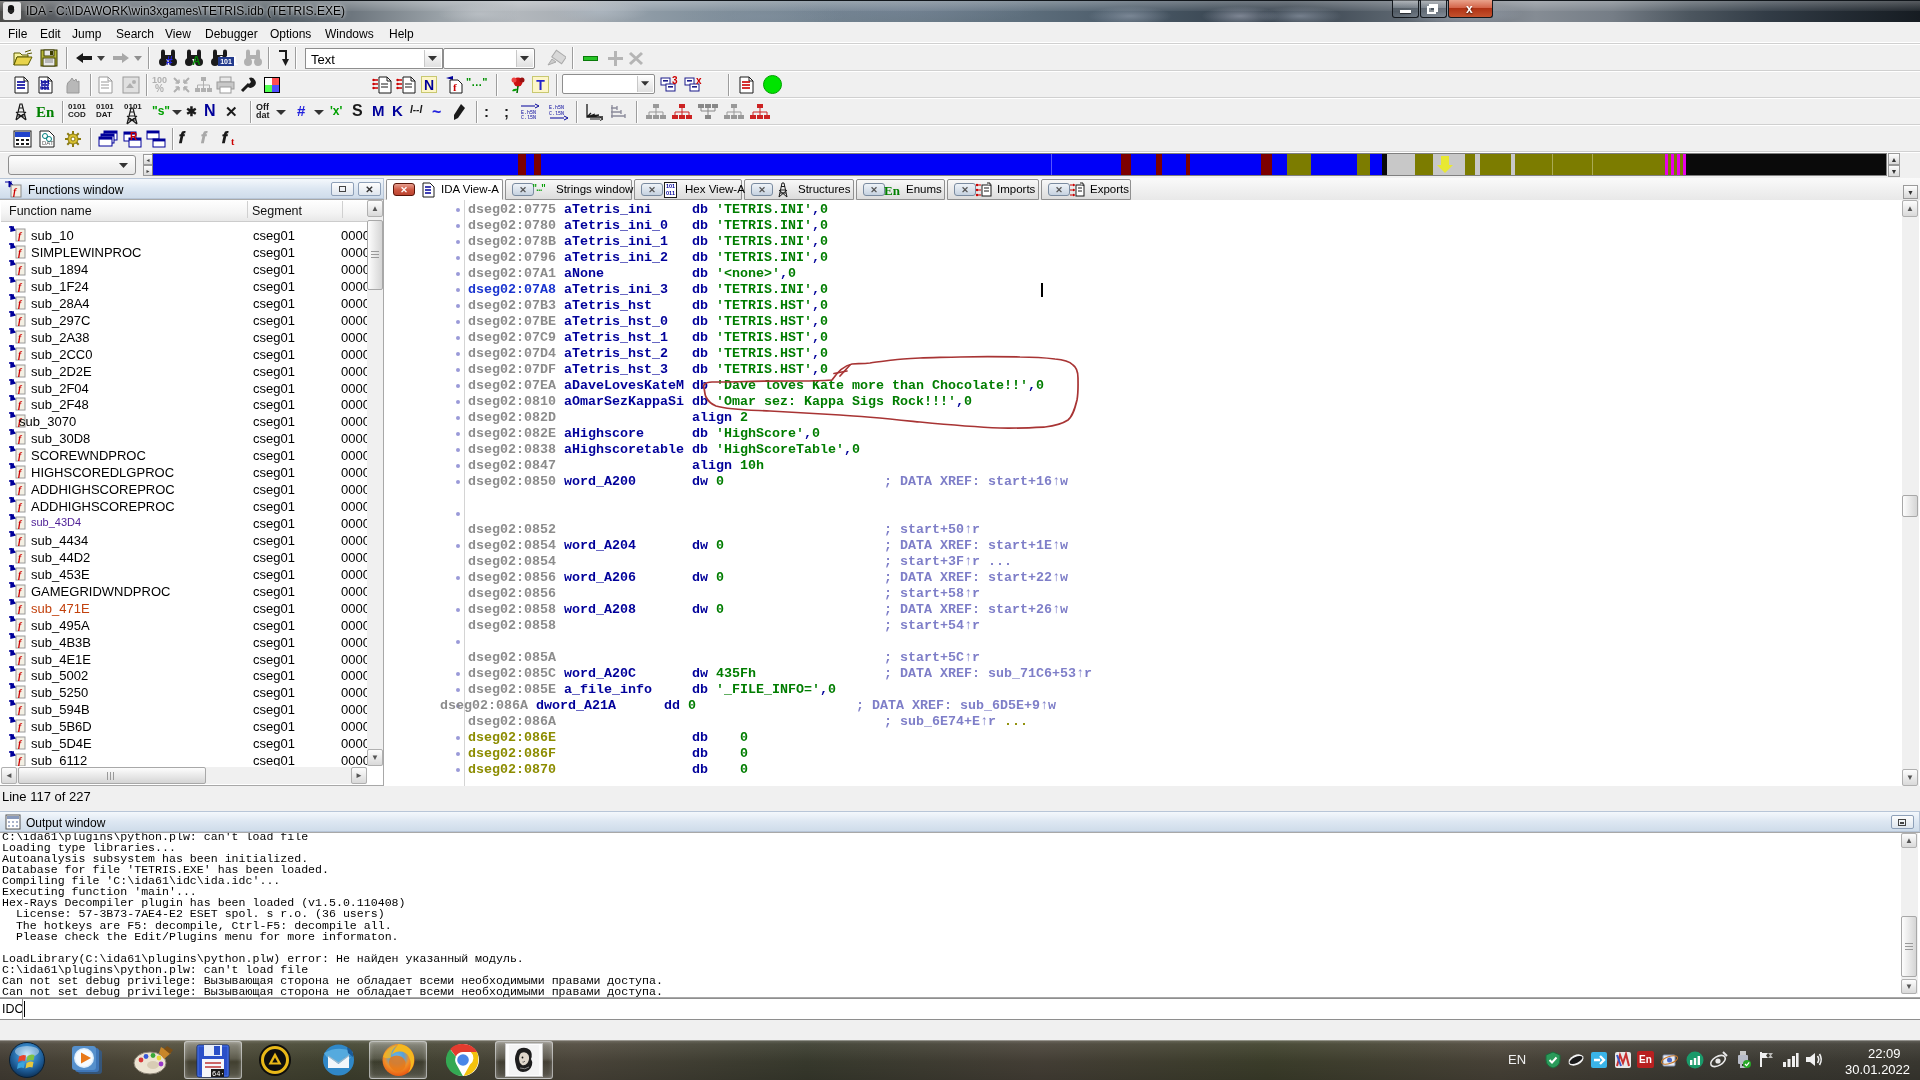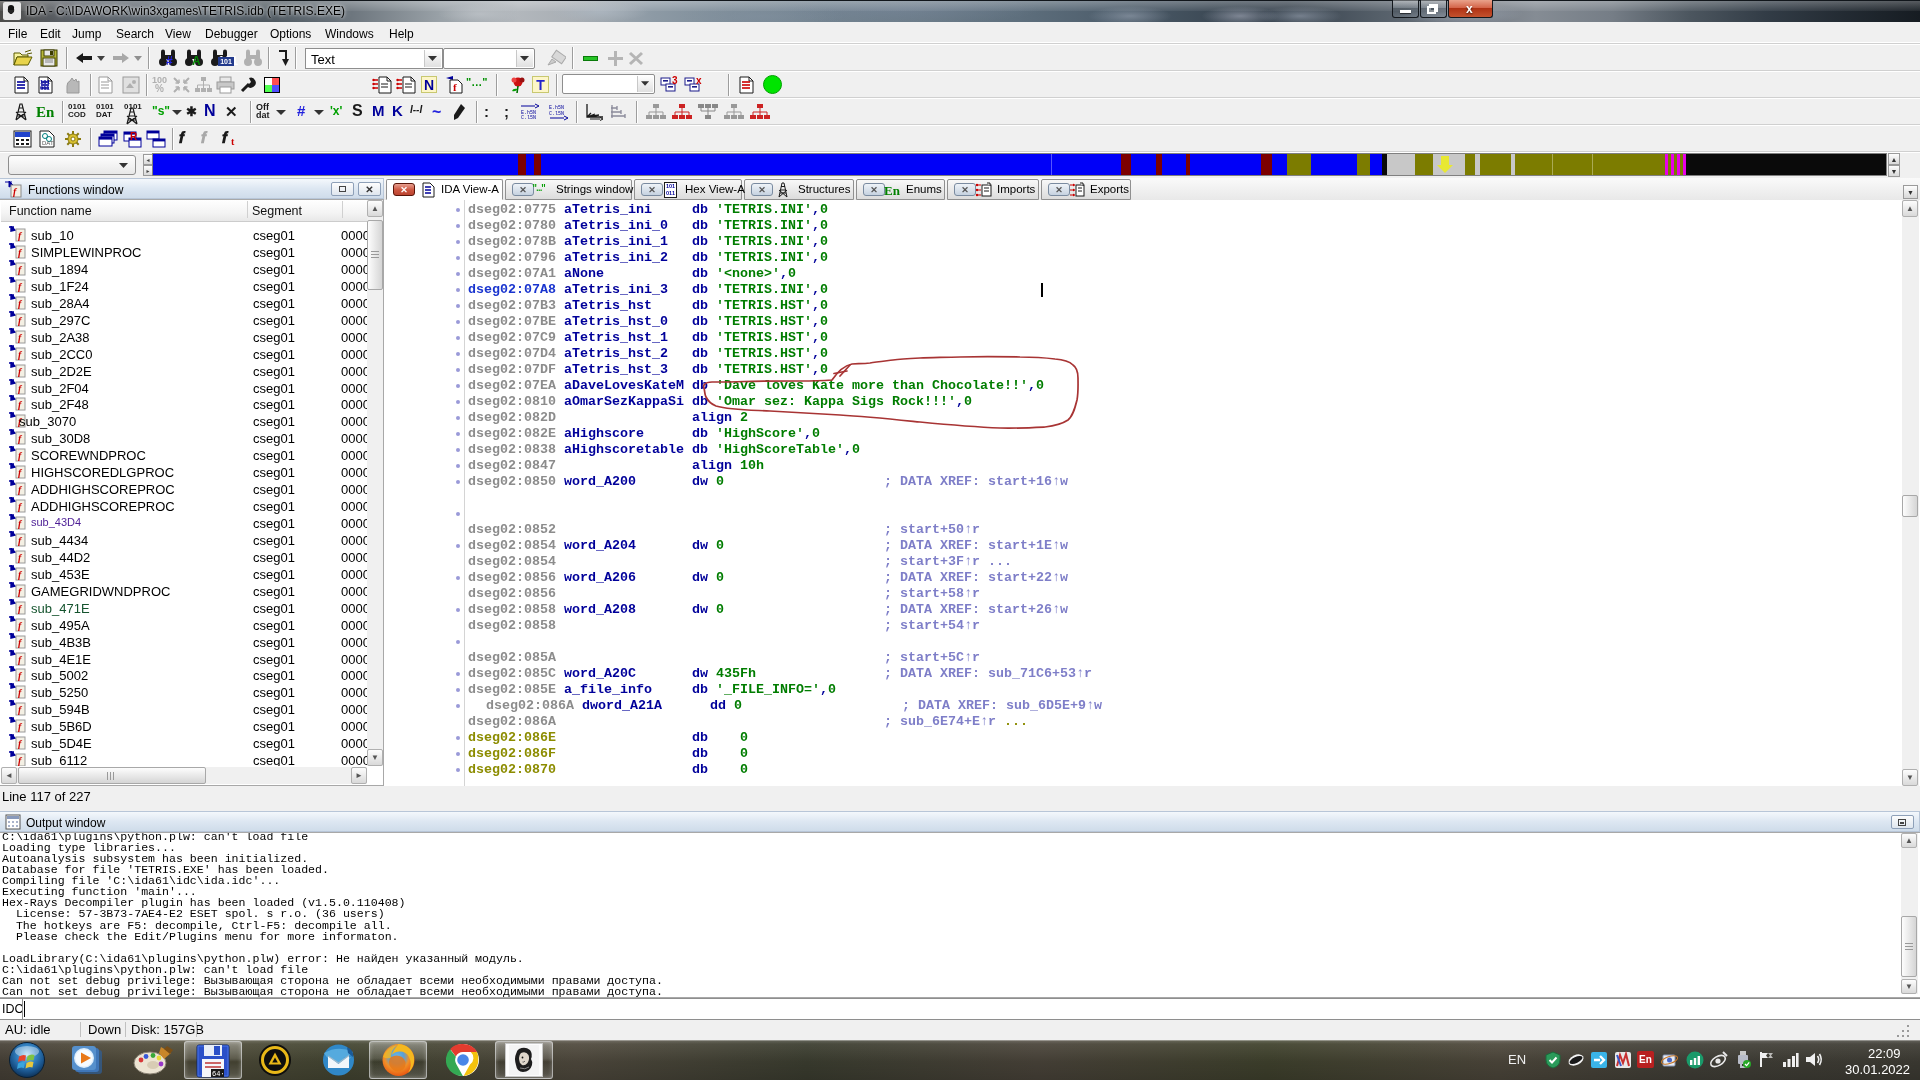--- a/index.html
+++ b/index.html
@@ -695,21 +695,21 @@
 <div class="ab" style="left:30px;top:0px;font-size:13px;color:#000">GAMEGRIDWNDPROC</div>
 <div class="ab" style="left:252px;top:0px;font-size:13px;color:#000">cseg01</div>
 <div class="ab" style="left:340px;top:0px;font-size:13px;color:#000">0000</div>
 </div>
       <div class="ab" style="left:0;top:376.7px;width:366px;height:18px">
 <svg class="ab" style="left:7px;top:-2px" width="22" height="16" viewBox="0 0 22 16">
  <path d="M1 1 L6 1 M3 0 L7 4 L3 5 Z" stroke="#00009a" fill="#00009a" stroke-width="1.4"></path>
  <rect x="8" y="3" width="9" height="12" fill="#f4f0e4" stroke="#9a9a9a"></rect>
  <text x="10" y="13" font-size="10" font-style="italic" font-weight="bold" fill="#cc0000" font-family="Liberation Serif">f</text>
 </svg>
-<div class="ab" style="left:30px;top:0px;font-size:13px;color:#14532d">sub_471E</div>
+<div class="ab" style="left:30px;top:0px;font-size:13px;color:#c2410c">sub_471E</div>
 <div class="ab" style="left:252px;top:0px;font-size:13px;color:#000">cseg01</div>
 <div class="ab" style="left:340px;top:0px;font-size:13px;color:#000">0000</div>
 </div>
       <div class="ab" style="left:0;top:393.6px;width:366px;height:18px">
 <svg class="ab" style="left:7px;top:-2px" width="22" height="16" viewBox="0 0 22 16">
  <path d="M1 1 L6 1 M3 0 L7 4 L3 5 Z" stroke="#00009a" fill="#00009a" stroke-width="1.4"></path>
  <rect x="8" y="3" width="9" height="12" fill="#f4f0e4" stroke="#9a9a9a"></rect>
  <text x="10" y="13" font-size="10" font-style="italic" font-weight="bold" fill="#cc0000" font-family="Liberation Serif">f</text>
 </svg>
 <div class="ab" style="left:30px;top:0px;font-size:13px;color:#000">sub_495A</div>
@@ -921,21 +921,21 @@
 <div class="ab" style="left:456px;top:608px;width:4px;height:4px;background:#9a9ad8;border-radius:50%"></div>
 <div class="ab mono" style="left:468px;top:602px"><span class="gA">dseg02:0858</span> <span class="gN">word_A208</span>       <span class="gN">dw </span><span class="gG">0</span>                    <span class="gX">; DATA XREF: start+26↑w</span></div>
 <div class="ab mono" style="left:468px;top:618px"><span class="gA">dseg02:0858</span>                                         <span class="gX">; start+54↑r</span></div>
 <div class="ab" style="left:456px;top:640px;width:4px;height:4px;background:#9a9ad8;border-radius:50%"></div>
 <div class="ab mono" style="left:468px;top:650px"><span class="gA">dseg02:085A</span>                                         <span class="gX">; start+5C↑r</span></div>
 <div class="ab" style="left:456px;top:672px;width:4px;height:4px;background:#9a9ad8;border-radius:50%"></div>
 <div class="ab mono" style="left:468px;top:666px"><span class="gA">dseg02:085C</span> <span class="gN">word_A20C</span>       <span class="gN">dw </span><span class="gG">435Fh</span>                <span class="gX">; DATA XREF: sub_71C6+53↑r</span></div>
 <div class="ab" style="left:456px;top:688px;width:4px;height:4px;background:#9a9ad8;border-radius:50%"></div>
 <div class="ab mono" style="left:468px;top:682px"><span class="gA">dseg02:085E</span> <span class="gN">a_file_info</span>     <span class="gN">db </span><span class="gG">'_FILE_INFO='</span><span class="gN">,</span><span class="gG">0</span></div>
 <div class="ab" style="left:456px;top:704px;width:4px;height:4px;background:#9a9ad8;border-radius:50%"></div>
-<div class="ab mono" style="left:486px;top:698px"><span class="gA">dseg02:086A</span> <span class="gN">dword_A21A</span>      <span class="gN">dd </span><span class="gG">0</span>                    <span class="gX">; DATA XREF: sub_6D5E+9↑w</span></div>
+<div class="ab mono" style="left:440px;top:698px"><span class="gA">dseg02:086A</span> <span class="gN">dword_A21A</span>      <span class="gN">dd </span><span class="gG">0</span>                    <span class="gX">; DATA XREF: sub_6D5E+9↑w</span></div>
 <div class="ab mono" style="left:468px;top:714px"><span class="gA">dseg02:086A</span>                                         <span class="gX">; sub_6E74+E↑r <span class="gO">...</span></span></div>
 <div class="ab" style="left:456px;top:736px;width:4px;height:4px;background:#9a9ad8;border-radius:50%"></div>
 <div class="ab mono" style="left:468px;top:730px"><span class="gO">dseg02:086E</span>                 <span class="gN">db</span>    <span class="gG">0</span></div>
 <div class="ab" style="left:456px;top:752px;width:4px;height:4px;background:#9a9ad8;border-radius:50%"></div>
 <div class="ab mono" style="left:468px;top:746px"><span class="gO">dseg02:086F</span>                 <span class="gN">db</span>    <span class="gG">0</span></div>
 <div class="ab" style="left:456px;top:768px;width:4px;height:4px;background:#9a9ad8;border-radius:50%"></div>
 <div class="ab mono" style="left:468px;top:762px"><span class="gO">dseg02:0870</span>                 <span class="gN">db</span>    <span class="gG">0</span></div>
 <div class="ab" style="left:1041px;top:283px;width:2px;height:14px;background:#000"></div>
 <svg class="ab" style="left:690px;top:350px" width="400" height="90" viewBox="0 0 400 90">
 <path d="M142 30 C128 31 118 31 110 31 C96 31 70 31 54 31.5 C40 32 28 32 22 32
@@ -998,35 +998,20 @@
   <div class="ab" style="left:3px;top:29px;width:8px;height:1px;background:#999"></div>
   <div class="ab" style="left:3px;top:32px;width:8px;height:1px;background:#999"></div>
  </div>
  <div class="ab" style="left:0;top:146px;width:16px;height:15px;background:linear-gradient(#fdfdfd,#d9d9d9);border:1px solid #b0b0b0;border-radius:2px;text-align:center;font-size:8px;line-height:13px;color:#555">▼</div>
 </div>
 <div class="ab" style="left:0;top:998px;width:1920px;height:22px;background:#fff;border:1px solid #8e8e8e;border-left:none;border-right:none">
  <div class="ab" style="left:2px;top:3px;font-size:12.5px;color:#000">IDC</div>
  <div class="ab" style="left:22px;top:0px;width:1px;height:20px;background:#8e8e8e"></div>
  <div class="ab" style="left:24px;top:2px;width:1px;height:16px;background:#000"></div>
 </div>
-<div class="ab" style="left:0;top:1020px;width:1920px;height:20px;background:#f0f0f0">
- <div class="ab" style="left:5px;top:2px;font-size:13px;color:#000">AU: idle</div>
- <div class="ab" style="left:80px;top:2px;width:1px;height:15px;background:#c0c0c0"></div>
- <div class="ab" style="left:88px;top:2px;font-size:13px;color:#000">Down</div>
- <div class="ab" style="left:125px;top:2px;width:1px;height:15px;background:#c0c0c0"></div>
- <div class="ab" style="left:131px;top:2px;font-size:13px;color:#000">Disk: 157GB</div>
- <div class="ab" style="left:196px;top:2px;width:1px;height:15px;background:#c0c0c0"></div>
- <div class="ab" style="left:1896px;top:4px;width:14px;height:13px;background:
- radial-gradient(1.5px 1.5px at 12px 2px,#9a9a9a 50%,transparent 55%),
- radial-gradient(1.5px 1.5px at 12px 7px,#9a9a9a 50%,transparent 55%),
- radial-gradient(1.5px 1.5px at 7px 7px,#9a9a9a 50%,transparent 55%),
- radial-gradient(1.5px 1.5px at 12px 12px,#9a9a9a 50%,transparent 55%),
- radial-gradient(1.5px 1.5px at 7px 12px,#9a9a9a 50%,transparent 55%),
- radial-gradient(1.5px 1.5px at 2px 12px,#9a9a9a 50%,transparent 55%)"></div>
-</div>
 <div class="ab" style="left:0;top:1040px;width:1920px;height:40px;background:
  radial-gradient(130px 26px at 150px 1052px, rgba(120,100,70,.55), rgba(0,0,0,0) 70%),
  radial-gradient(160px 28px at 390px 1075px, rgba(105,110,75,.5), rgba(0,0,0,0) 70%),
  radial-gradient(140px 26px at 640px 1048px, rgba(90,95,65,.45), rgba(0,0,0,0) 70%),
  radial-gradient(170px 30px at 900px 1070px, rgba(110,90,80,.45), rgba(0,0,0,0) 70%),
  radial-gradient(150px 26px at 1150px 1050px, rgba(100,105,75,.5), rgba(0,0,0,0) 70%),
  radial-gradient(160px 28px at 1420px 1072px, rgba(95,85,65,.45), rgba(0,0,0,0) 70%),
  radial-gradient(150px 26px at 1700px 1050px, rgba(85,80,60,.4), rgba(0,0,0,0) 70%),
  linear-gradient(rgba(255,255,255,.2), rgba(255,255,255,.05) 4px, rgba(0,0,0,.12) 55%, rgba(0,0,0,.22)),
  linear-gradient(90deg,#4a443a 0,#55503e 8%,#464834 18%,#524c40 30%,#3e4032 42%,#4c463c 54%,#42442f 66%,#504a3e 78%,#44423a 88%,#403e36 100%)">

